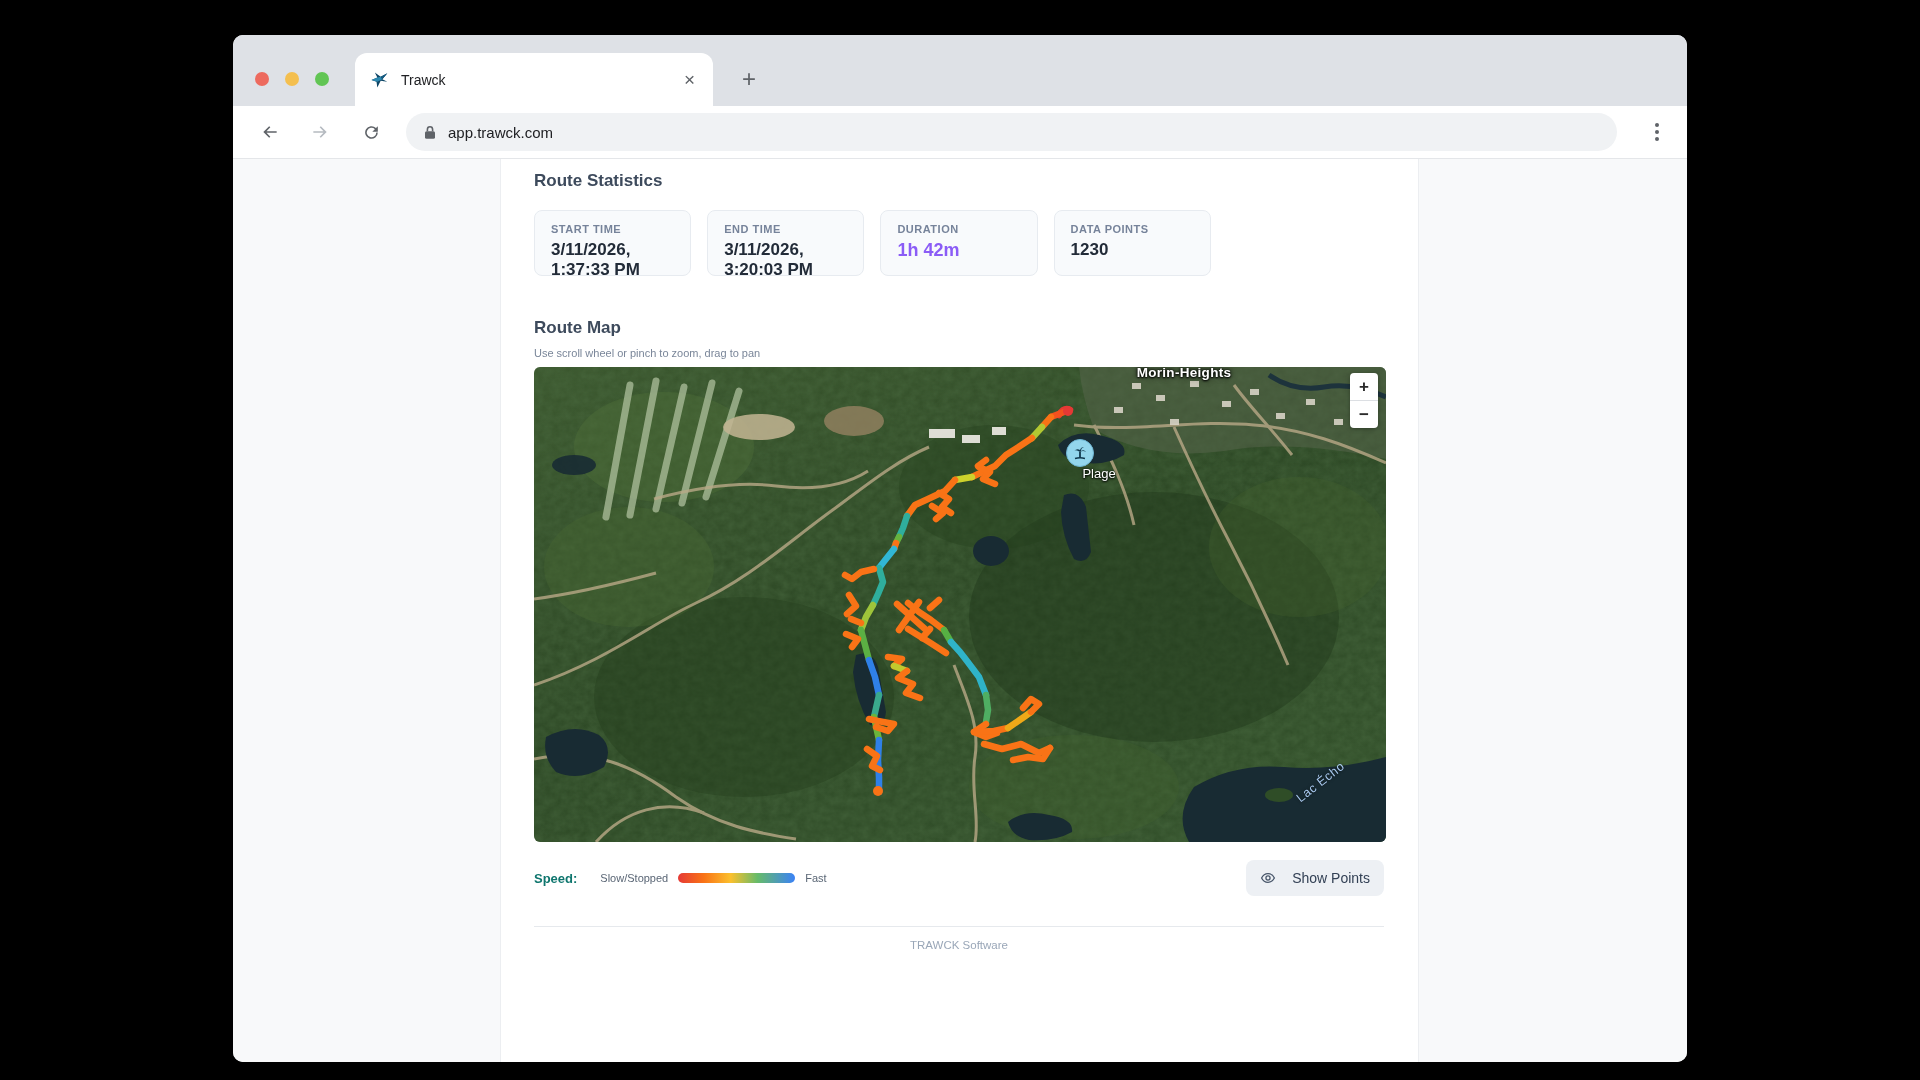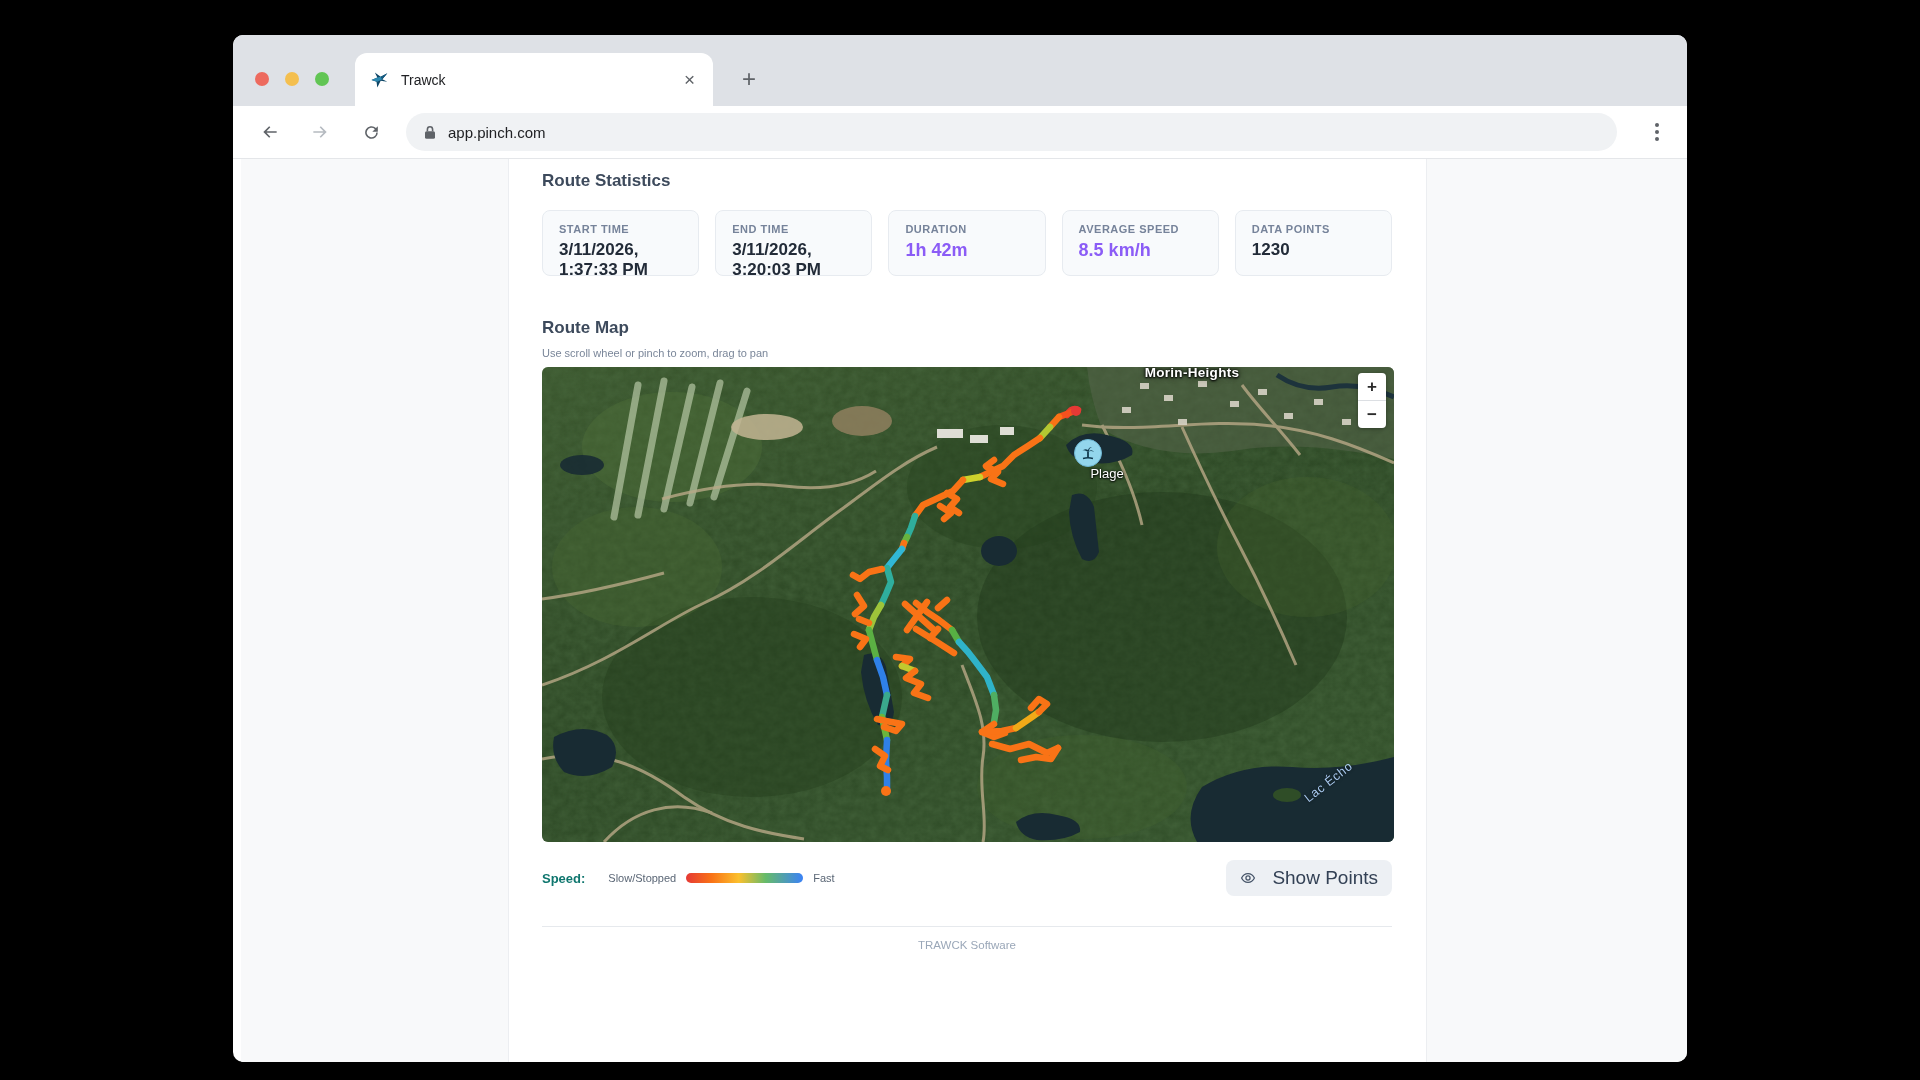--- a/index.html
+++ b/index.html
@@ -20,21 +20,21 @@
   .newtab{position:absolute;left:498px;top:26px;width:36px;height:36px;display:flex;align-items:center;
     justify-content:center;font-size:24px;color:#5f6368;font-weight:400;}
   .toolbar{position:relative;height:52px;background:#fff;border-bottom:1px solid #e4e6e9;}
   .navbtn{position:absolute;top:6px;width:40px;height:40px;display:flex;align-items:center;justify-content:center;}
   .urlbar{position:absolute;left:173px;top:7px;width:1211px;height:38px;background:#f0f2f4;border-radius:19px;
     display:flex;align-items:center;padding:0 18px;box-sizing:border-box;}
   .urlbar .lock{margin-right:12px;display:flex;}
   .urlbar .url{font-size:15px;color:#202124;}
   .menu3{position:absolute;left:1404px;top:6px;width:40px;height:40px;display:flex;align-items:center;justify-content:center;}
   
-  .page{position:relative;height:903px;background:#f8f9fa;margin-left:8px;}
+  .page{position:relative;height:903px;background:#f8f9fa;}
   .card{position:absolute;left:267px;top:0;width:919px;height:100%;background:#fff;
     border-left:1px solid #eceef1;border-right:1px solid #eceef1;box-sizing:border-box;}
   .content{padding:0 34px 0 33px;}
   .h-sec{margin:10px 0 0;font-size:17px;font-weight:700;color:#3d4a5c;line-height:24px;}
   .stats-grid{margin-top:17px;display:grid;grid-template-columns:repeat(5,1fr);gap:27px 16px;}
   .stat-card{height:66px;background:#f8fafc;border:1px solid #e7ebf0;border-radius:8px;
     padding:12px 16px;box-sizing:border-box;}
   .stat-label{font-size:11px;font-weight:700;letter-spacing:.5px;color:#76839a;}
   .stat-value{margin-top:5px;font-size:17px;font-weight:600;color:#222b38;}
   .stat-card.accent .stat-value{color:#8b5cf6;font-size:18px;font-weight:700;}
@@ -59,21 +59,21 @@
     transform:rotate(-38deg);text-shadow:0 0 3px rgba(0,0,0,.55);}
   
   .legend-row{margin-top:18px;display:flex;align-items:center;height:36px;}
   .legend-title{font-size:13px;font-weight:700;color:#0f766e;}
   .legend-slow{margin-left:23px;font-size:11px;color:#5a6675;}
   .legend-bar{margin-left:10px;width:117px;height:10px;border-radius:5px;
     background:linear-gradient(90deg,#e53935 0%,#f97316 22%,#fbc02d 45%,#66bb6a 68%,#3b82f6 100%);}
   .legend-fast{margin-left:10px;font-size:11px;color:#5a6675;}
   .spacer{flex:1;}
   .show-points{display:flex;align-items:center;gap:16px;height:36px;padding:0 14px;background:#edf0f4;
-    border:none;border-radius:8px;font-size:19px;color:#334155;cursor:pointer;font-family:inherit;}
+    border:none;border-radius:8px;font-size:14px;color:#334155;cursor:pointer;font-family:inherit;}
   
   .footer{margin-top:30px;border-top:1px solid #e6e9ed;padding-top:12px;text-align:center;
     font-size:11.5px;color:#9aa7b8;}
 </style>
 </head>
 <body>
 
 <div class="stage">
   <div class="window">
 
@@ -113,21 +113,21 @@
             <path d="M17.65 6.35A8 8 0 1 0 20 12h-2a6 6 0 1 1-1.76-4.24L13 11h7V4z" fill="#5f6368"></path>
           </svg>
       </div>
       <div class="urlbar">
         <span class="lock">
           <svg width="12" height="15" viewBox="0 0 12 15">
             <rect x="1" y="6.2" width="10" height="7.6" rx="1.6" fill="#5f6368"></rect>
             <path d="M3.4 6.2V4.4a2.6 2.6 0 0 1 5.2 0v1.8" fill="none" stroke="#5f6368" stroke-width="1.6"></path>
           </svg>
         </span>
-        <span class="url">app.pinch.com</span>
+        <span class="url">app.trawck.com</span>
       </div>
       <div class="menu3">
         <svg width="4" height="18" viewBox="0 0 4 18">
           <circle cx="2" cy="2" r="2" fill="#5f6368"></circle>
             <circle cx="2" cy="9" r="2" fill="#5f6368"></circle>
             <circle cx="2" cy="16" r="2" fill="#5f6368"></circle>
         </svg>
       </div>
     </div>
 
@@ -142,24 +142,20 @@
               <div class="stat-label">START TIME</div>
               <div class="stat-value">3/11/2026, 1:37:33 PM</div>
             </div>
             <div class="stat-card">
               <div class="stat-label">END TIME</div>
               <div class="stat-value">3/11/2026, 3:20:03 PM</div>
             </div>
             <div class="stat-card accent">
               <div class="stat-label">DURATION</div>
               <div class="stat-value">1h 42m</div>
-            </div>
-            <div class="stat-card accent">
-              <div class="stat-label">AVERAGE SPEED</div>
-              <div class="stat-value">8.5 km/h</div>
             </div>
             <div class="stat-card">
               <div class="stat-label">DATA POINTS</div>
               <div class="stat-value">1230</div>
             </div>
           </div>
 
           <h2 class="h-sec" style="margin-top:40px;">Route Map</h2>
           <div class="map-hint">Use scroll wheel or pinch to zoom, drag to pan</div>
 

